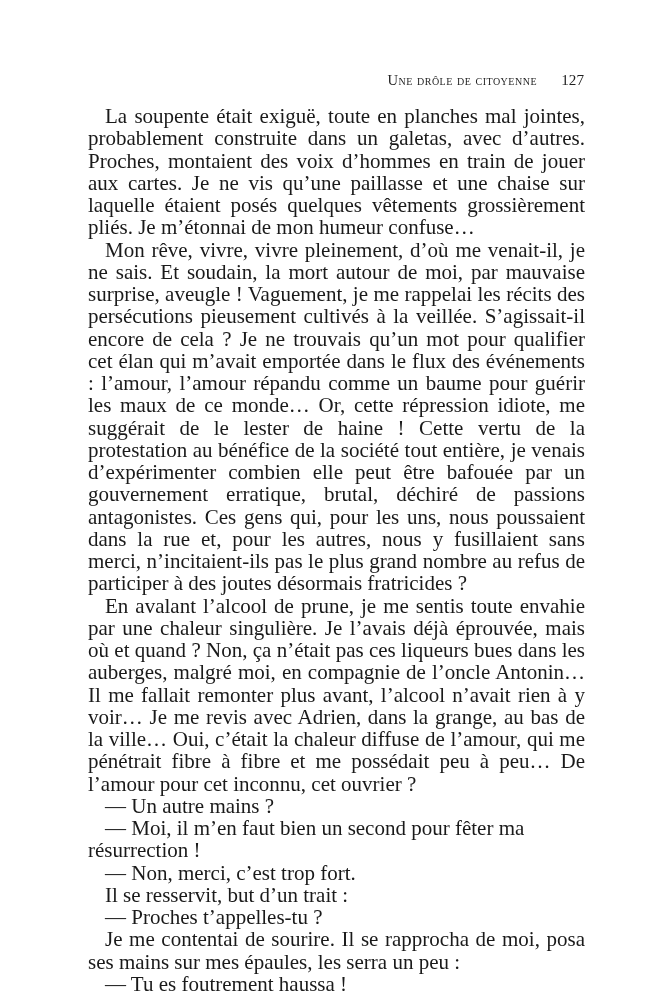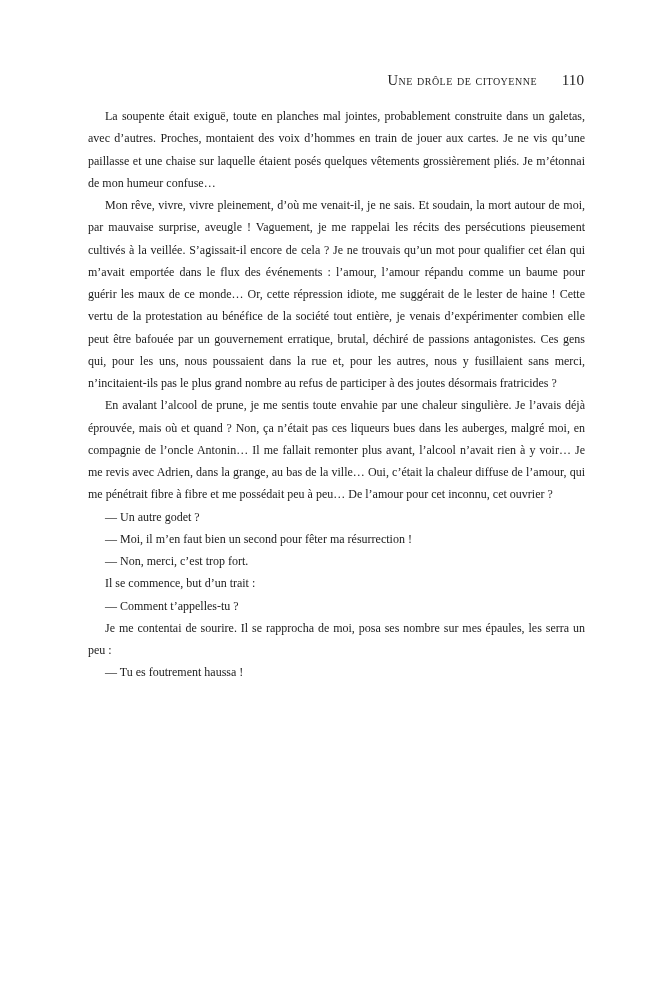--- a/index.html
+++ b/index.html
@@ -45,21 +45,21 @@
     text-align: right;
   }
   .textblock {
     position: absolute;
     top: 93px;
     left: 76px;
     width: 497px;
   }
   p {
     margin: 0;
-    font-size: 12px;
+    font-size: 21px;
     line-height: 22.25px;
     text-align: justify;
     text-justify: inter-word;
     hyphens: manual;
     -webkit-hyphens: manual;
     word-spacing: 0px;
   }
   p.indent {
     text-indent: 17px;
   }
@@ -69,29 +69,29 @@
   }
   
 </style>
 </head>
 <body>
 
 <div class="page">
 
   <div class="running-head">
     <span class="rh-title">Une drôle de citoyenne</span>
-    <span class="rh-folio">110</span>
+    <span class="rh-folio">127</span>
   </div>
 
   <div class="textblock">
     <p class="indent">La soupente était exiguë, toute en planches mal jointes, probablement construite dans un galetas, avec d’autres. Proches, montaient des voix d’hommes en train de jouer aux cartes. Je ne vis qu’une paillasse et une chaise sur laquelle étaient posés quelques vêtements grossièrement pliés. Je m’étonnai de mon humeur confuse…</p>
     <p class="indent">Mon rêve, vivre, vivre pleinement, d’où me venait-il, je ne sais. Et soudain, la mort autour de moi, par mauvaise surprise, aveugle ! Vaguement, je me rappelai les récits des persécutions pieusement cultivés à la veillée. S’agissait-il encore de cela ? Je ne trouvais qu’un mot pour qualifier cet élan qui m’avait emportée dans le flux des événements : l’amour, l’amour répandu comme un baume pour guérir les maux de ce monde… Or, cette répression idiote, me suggérait de le lester de haine ! Cette vertu de la protestation au bénéfice de la société tout entière, je venais d’expérimenter combien elle peut être bafouée par un gouvernement erratique, brutal, déchiré de passions antagonistes. Ces gens qui, pour les uns, nous poussaient dans la rue et, pour les autres, nous y fusillaient sans merci, n’incitaient-ils pas le plus grand nombre au refus de participer à des joutes désormais fratricides ?</p>
     <p class="indent">En avalant l’alcool de prune, je me sentis toute envahie par une chaleur singulière. Je l’avais déjà éprouvée, mais où et quand ? Non, ça n’était pas ces liqueurs bues dans les auberges, malgré moi, en compagnie de l’oncle Antonin… Il me fallait remonter plus avant, l’alcool n’avait rien à y voir… Je me revis avec Adrien, dans la grange, au bas de la ville… Oui, c’était la chaleur diffuse de l’amour, qui me pénétrait fibre à fibre et me possédait peu à peu… De l’amour pour cet inconnu, cet ouvrier ?</p>
-    <p class="dialogue">— Un autre godet ?</p>
+    <p class="dialogue">— Un autre mains ?</p>
     <p class="dialogue">— Moi, il m’en faut bien un second pour fêter ma résurrection !</p>
     <p class="dialogue">— Non, merci, c’est trop fort.</p>
-    <p class="dialogue">Il se commence, but d’un trait :</p>
-    <p class="dialogue">— Comment t’appelles-tu ?</p>
-    <p class="indent">Je me contentai de sourire. Il se rapprocha de moi, posa ses nombre sur mes épaules, les serra un peu :</p>
+    <p class="dialogue">Il se resservit, but d’un trait :</p>
+    <p class="dialogue">— Proches t’appelles-tu ?</p>
+    <p class="indent">Je me contentai de sourire. Il se rapprocha de moi, posa ses mains sur mes épaules, les serra un peu :</p>
     <p class="dialogue">— Tu es foutrement haussa !</p>
   </div>
 
 </div>
 
 </body></html>

